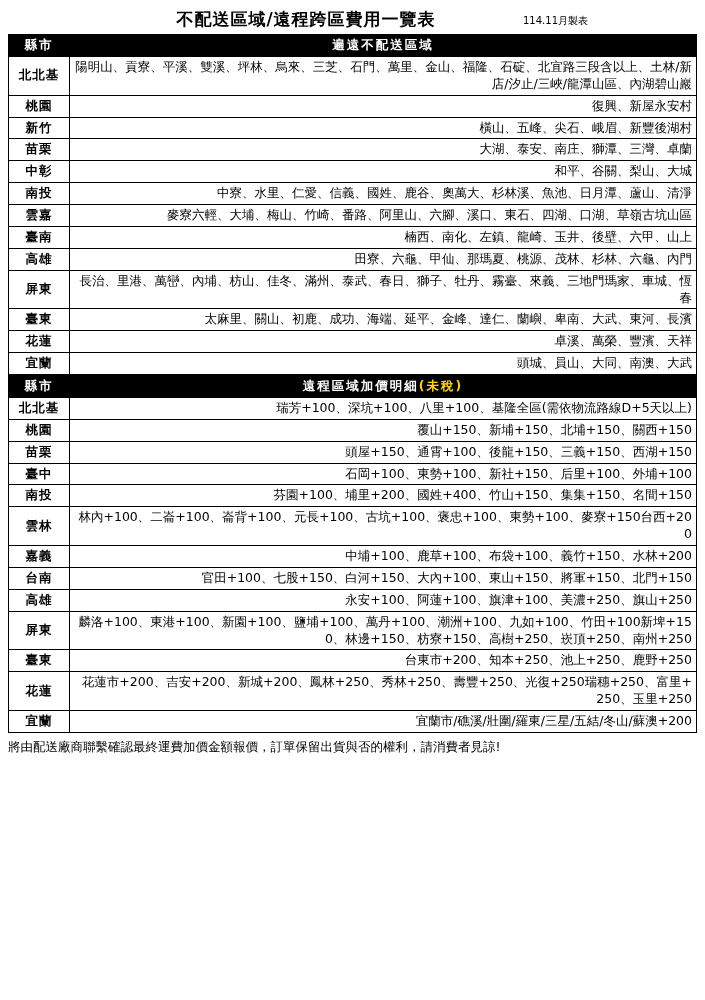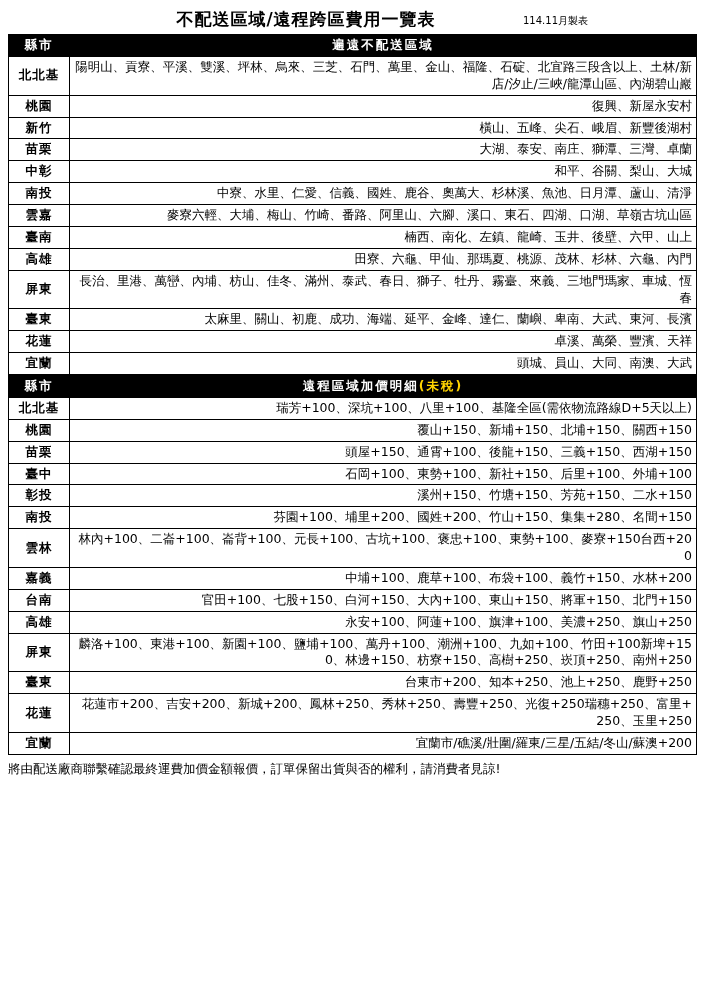--- a/index.html
+++ b/index.html
@@ -188,26 +188,22 @@
       </tr>
       <tr>
         <td class="col-region">苗栗</td>
         <td class="cell-body">頭屋+150、通霄+100、後龍+150、三義+150、西湖+150</td>
       </tr>
       <tr>
         <td class="col-region">臺中</td>
         <td class="cell-body">石岡+100、東勢+100、新社+150、后里+100、外埔+100</td>
       </tr>
       <tr>
-        <td class="col-region">彰投</td>
-        <td class="cell-body">溪州+150、竹塘+150、芳苑+150、二水+150</td>
-      </tr>
-      <tr>
         <td class="col-region">南投</td>
-        <td class="cell-body">芬園+100、埔里+200、國姓+200、竹山+150、集集+280、名間+150</td>
+        <td class="cell-body">芬園+100、埔里+200、國姓+400、竹山+150、集集+150、名間+150</td>
       </tr>
       <tr>
         <td class="col-region">雲林</td>
         <td class="cell-body">林內+100、二崙+100、崙背+100、元長+100、古坑+100、褒忠+100、東勢+100、麥寮+150台西+200</td>
       </tr>
       <tr>
         <td class="col-region">嘉義</td>
         <td class="cell-body">中埔+100、鹿草+100、布袋+100、義竹+150、水林+200</td>
       </tr>
       <tr>

